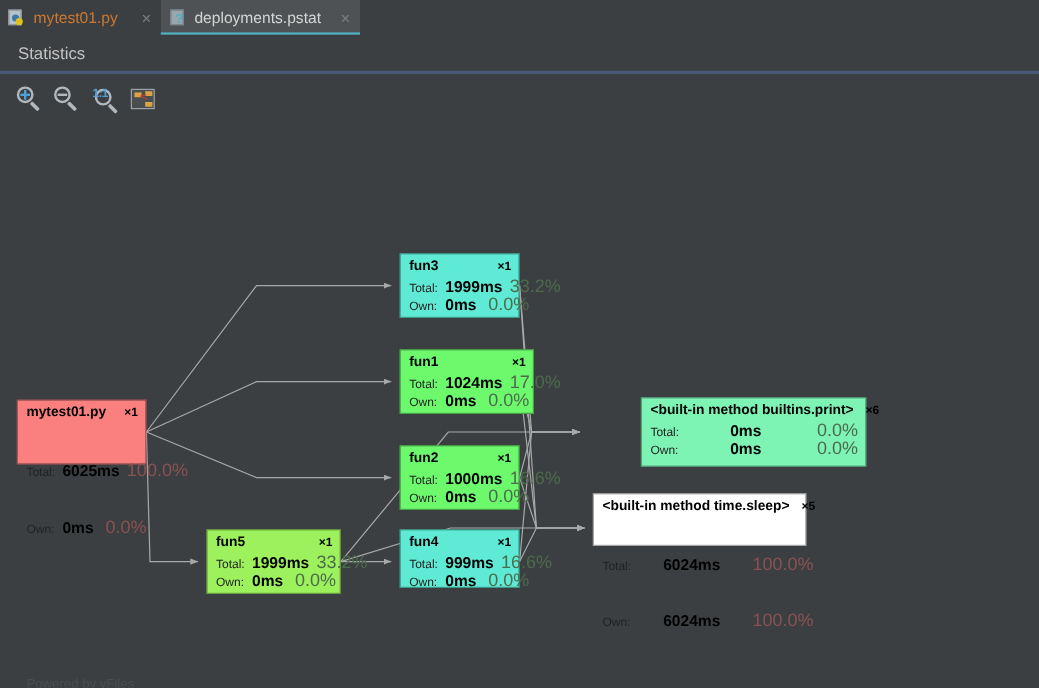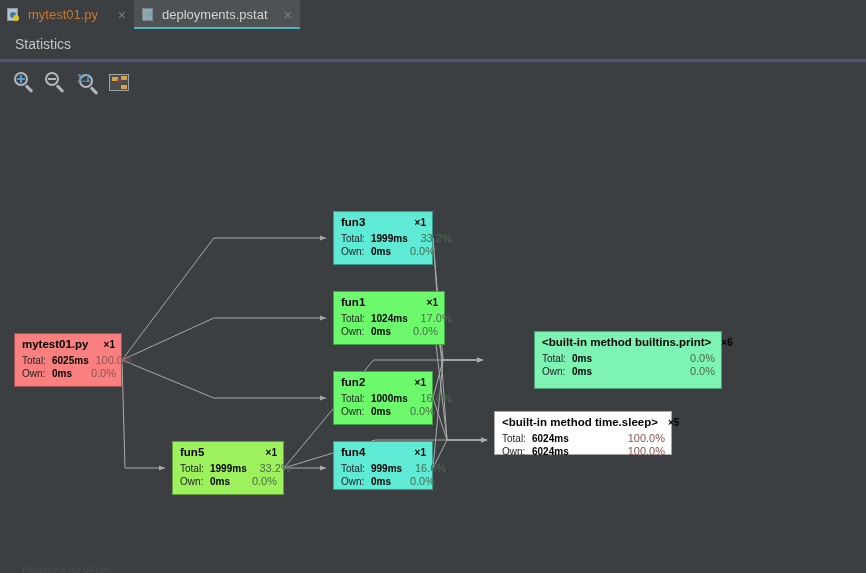--- a/index.html
+++ b/index.html
@@ -62,23 +62,23 @@
   .canvas svg{position:absolute;left:0;top:0;}
 
   .node{position:absolute;box-sizing:border-box;border:1px solid rgba(0,0,0,.35);
         font-size:10px;color:#111;padding:4px 6px 4px 7px;}
   .node .title{display:flex;align-items:baseline;font-weight:bold;font-size:11.5px;
                color:#000;margin-bottom:4px;}
   .node .title .nm{white-space:nowrap;}
   .node .title .cnt{margin-left:auto;font-size:10px;font-weight:bold;padding-left:10px;}
   .node .row{display:flex;align-items:baseline;line-height:13px;white-space:nowrap;}
   .node .row .lb{width:30px;flex:0 0 30px;color:#222;font-size:10px;}
-  .node .row .vl{flex:1;text-align:left;font-weight:bold;font-size:10px;color:#000;padding-right:6px;}
-  .node .row .pc{width:38px;flex:0 0 38px;text-align:right;color:#4d6b4d;font-size:11px;}
-  .node.red .row .pc{color:#8a5252;}
+  .node .row .vl{flex:1;text-align:center;font-weight:bold;font-size:13px;color:#000;padding-right:6px;}
+  .node .row .pc{width:38px;flex:0 0 38px;text-align:right;color:#4d6b4d;font-size:15px;}
+  .node.red .row .pc{color:#8a5252;margin-top:32px;}
   .node.green{background:#6cfa6c;}
   .node.lgreen{background:#9cf15c;}
   .node.mint{background:#7df3b4;margin-left:44px;}
   .node.red{background:#fa8080;}
 
   .watermark{position:absolute;left:22px;top:462px;font-size:11px;color:#4a4d4f;}
 </style>
 </head>
 <body>
 

